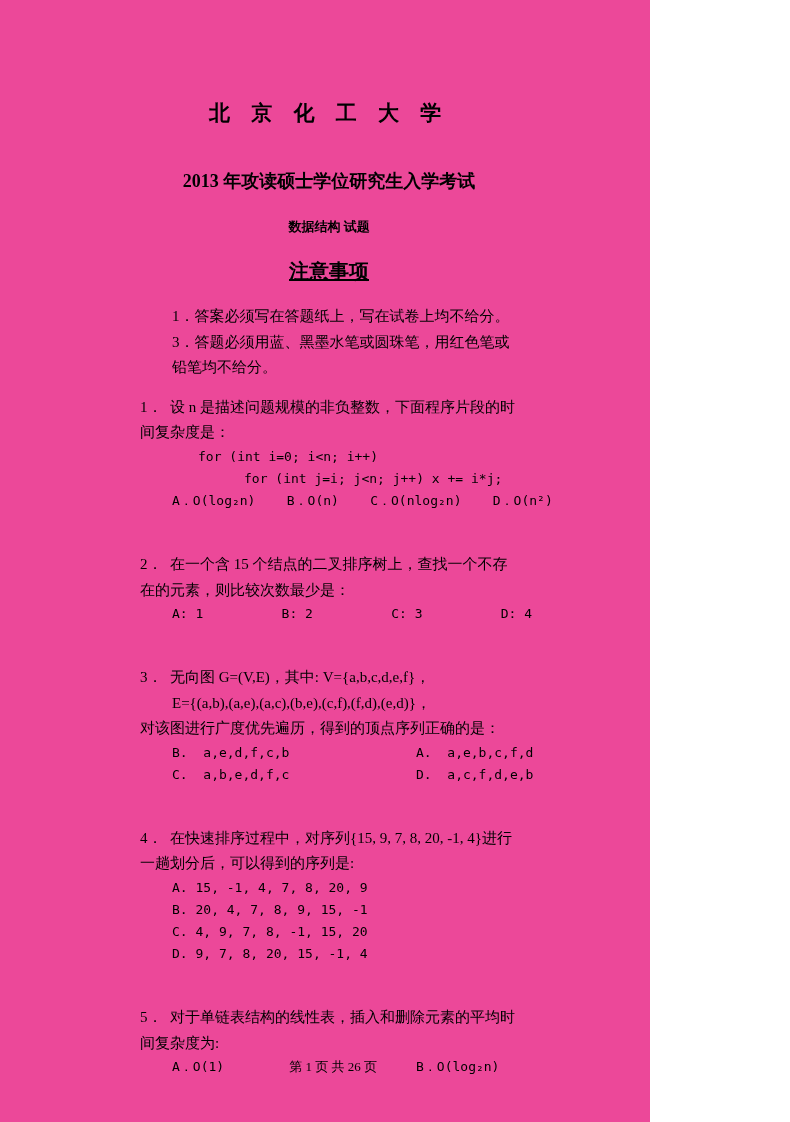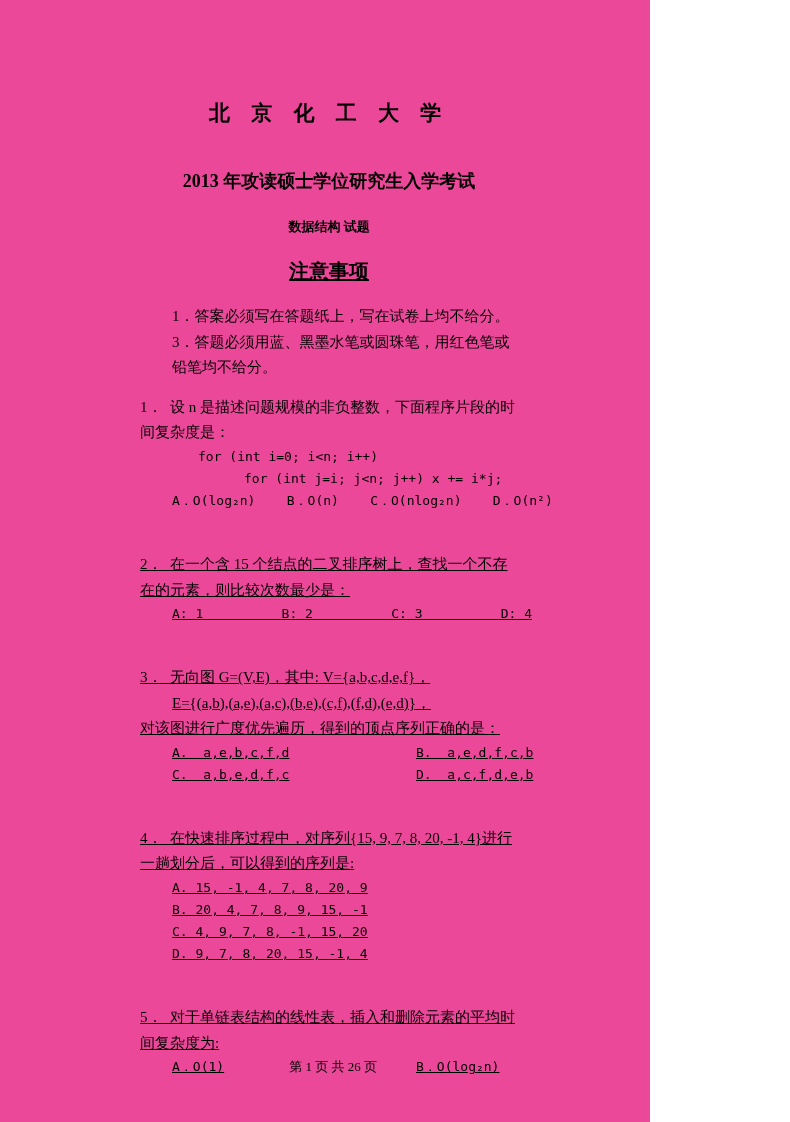--- a/index.html
+++ b/index.html
@@ -44,21 +44,21 @@
     list-style: none;
     margin-top: 16px;
     padding-left: 32px;
   }
   .notices li { white-space: pre-wrap; }
   .section-heading {
     margin-top: 26px;
     white-space: pre-wrap;
   }
   .question { margin-top: 14px; }
-  .question.gap { margin-top: 40px; text-decoration: underline; }
+  .question.gap { margin-top: 40px; }
   .stem { white-space: pre-wrap; }
   .mono {
     font-family: "DejaVu Sans Mono", "Liberation Mono", monospace;
     white-space: pre;
     font-size: 13px;
   }
   .code-line-1 { margin-left: 58px; }
   .code-line-2 { margin-left: 104px; }
   .opt-indent { margin-left: 32px; }
   .opt-grid {
@@ -102,22 +102,22 @@
     <div class="question gap">
       <div class="stem">2．  在一个含 15 个结点的二叉排序树上，查找一个不存在的元素，则比较次数最少是：</div>
       <div class="mono opt-indent">A: 1          B: 2          C: 3          D: 4</div>
     </div>
 
     <div class="question gap">
       <div class="stem">3．  无向图 G=(V,E)，其中: V={a,b,c,d,e,f}，</div>
       <div class="stem opt-indent">E={(a,b),(a,e),(a,c),(b,e),(c,f),(f,d),(e,d)}，</div>
       <div class="stem">对该图进行广度优先遍历，得到的顶点序列正确的是：</div>
       <div class="opt-grid">
+        <div class="mono">B.  a,e,d,f,c,b</div>
         <div class="mono">A.  a,e,b,c,f,d</div>
-        <div class="mono">B.  a,e,d,f,c,b</div>
         <div class="mono">C.  a,b,e,d,f,c</div>
         <div class="mono">D.  a,c,f,d,e,b</div>
       </div>
     </div>
 
     <div class="question gap">
       <div class="stem">4．  在快速排序过程中，对序列{15, 9, 7, 8, 20, -1, 4}进行一趟划分后，可以得到的序列是:</div>
       <div class="mono opt-indent">A. 15, -1, 4, 7, 8, 20, 9</div>
       <div class="mono opt-indent">B. 20, 4, 7, 8, 9, 15, -1</div>
       <div class="mono opt-indent">C. 4, 9, 7, 8, -1, 15, 20</div>

